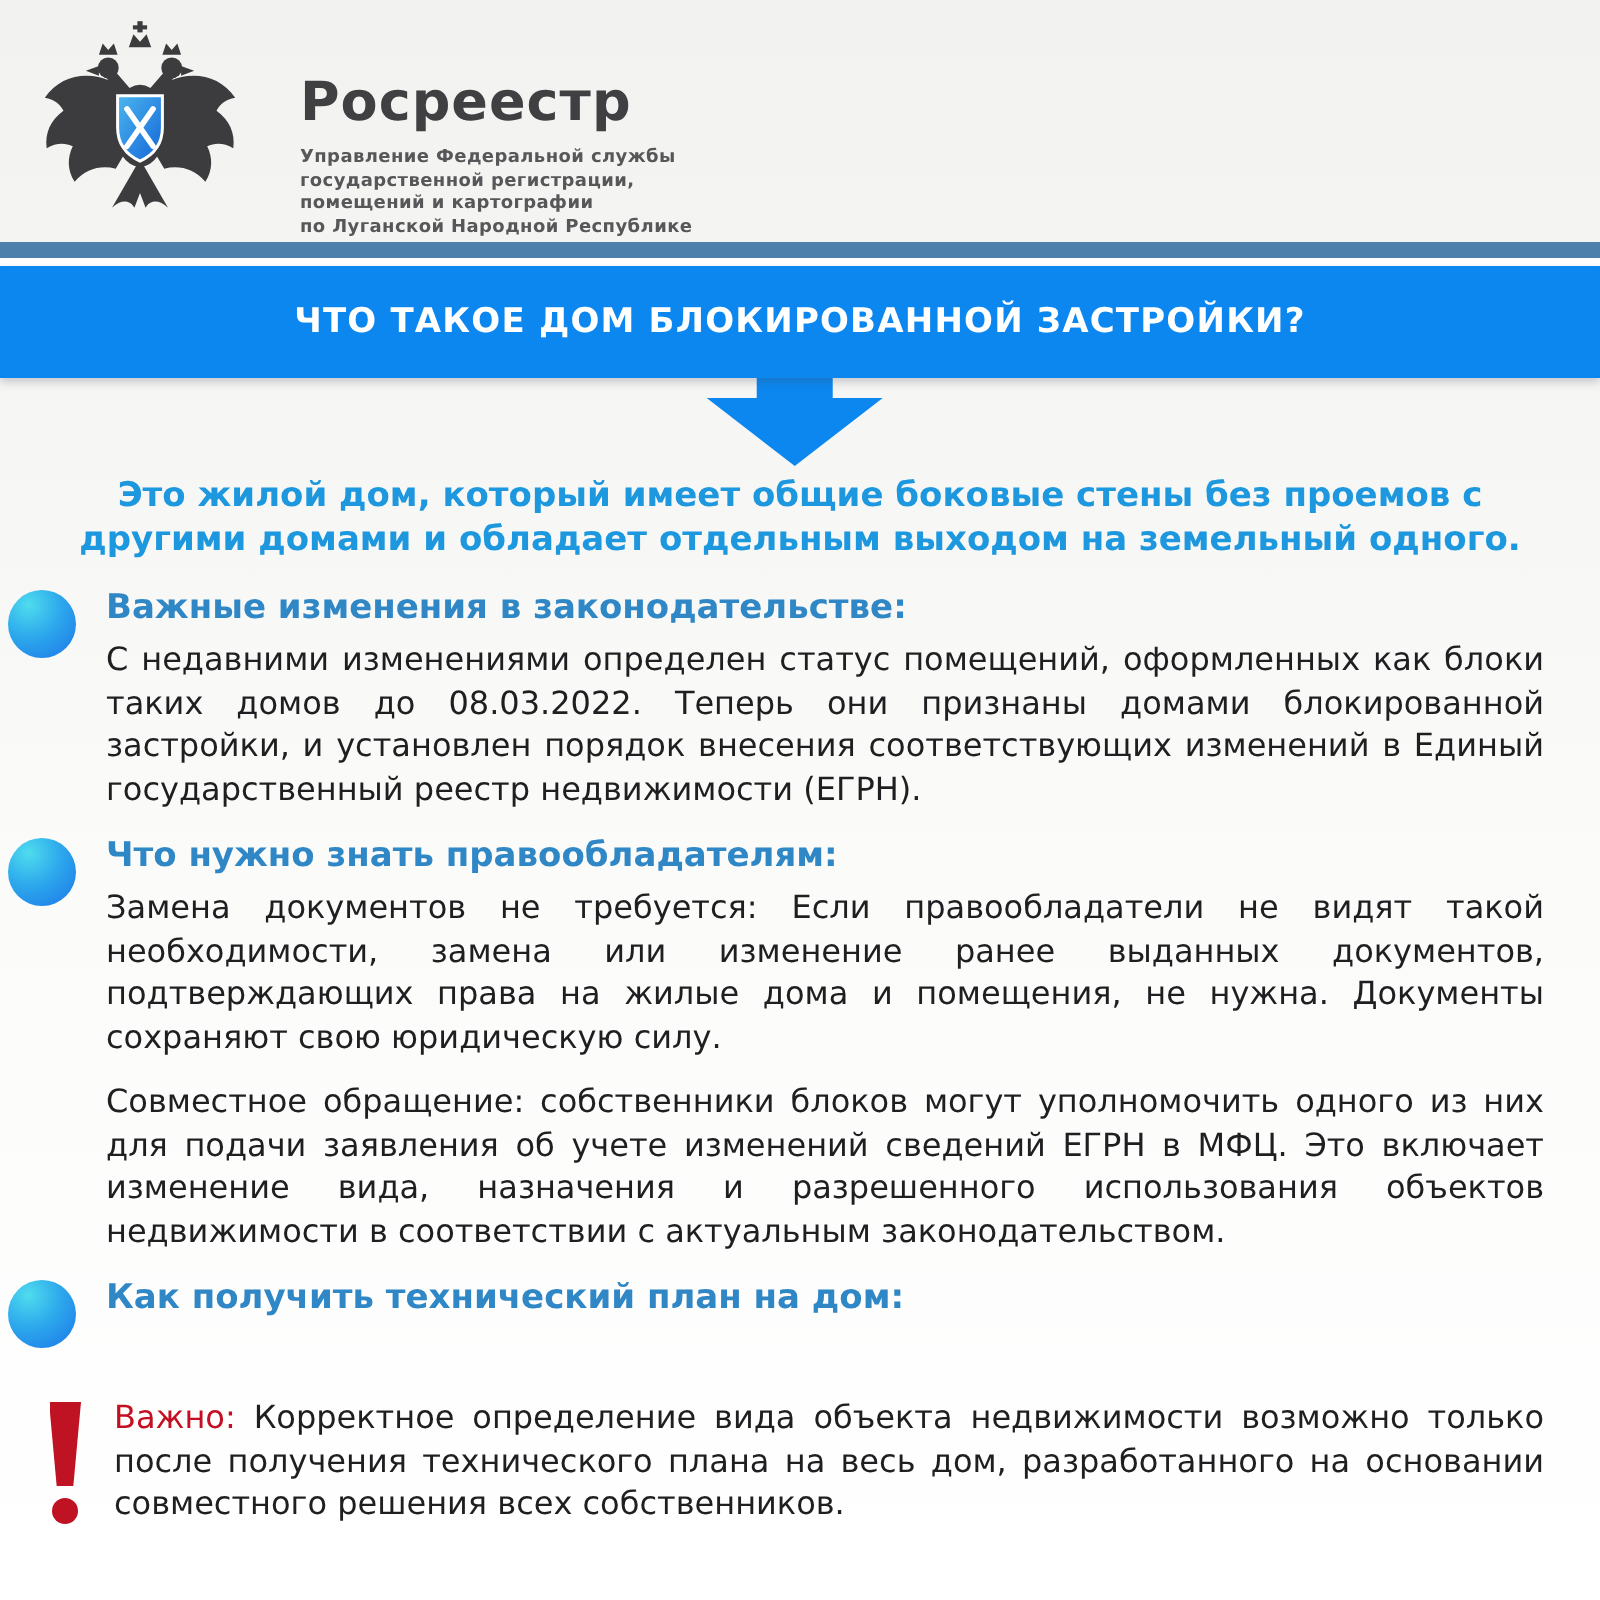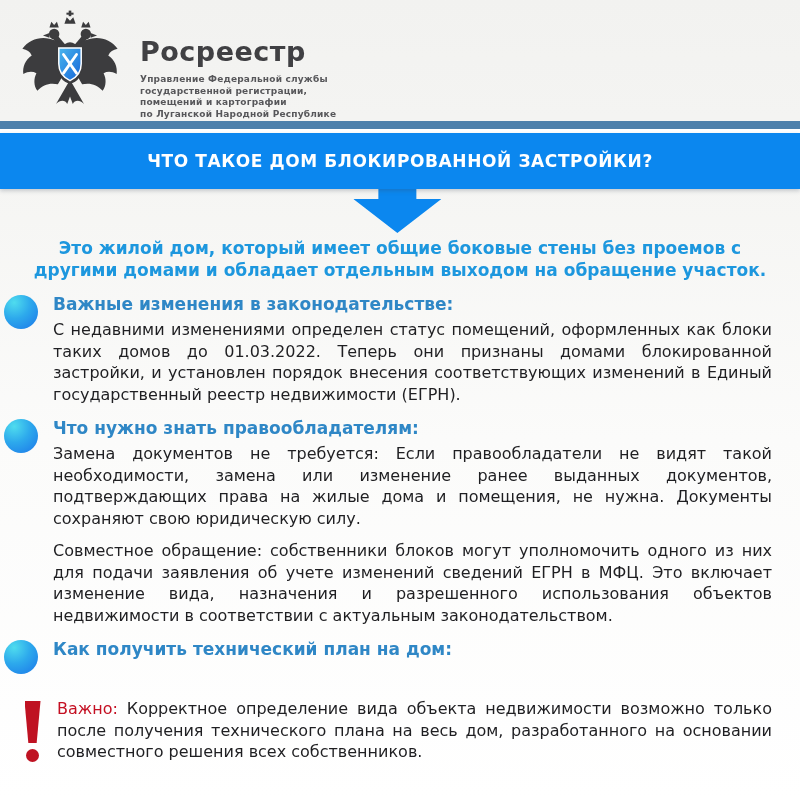--- a/index.html
+++ b/index.html
@@ -6,21 +6,21 @@
   html,body { width:800px; }
   body { font-family:"DejaVu Sans","Liberation Sans",sans-serif; }
   .page {
     width:800px; height:800px; overflow:hidden; position:relative;
     background:linear-gradient(180deg,#f2f2f0 0%,#f5f5f3 22%,#fbfbfa 55%,#ffffff 100%);
   }
 
   
   .header { height:121px; position:relative; }
   .logo-wrap { position:absolute; left:14px; top:5px; width:112px; height:112px; }
-  .brand-block { position:absolute; left:140px; top:36px; }
+  .brand-block { position:absolute; left:150px; top:36px; }
   .brand-title { font-size:27px; font-weight:bold; color:#404043; letter-spacing:.5px; }
   .dept { margin-top:7px; font-size:9px; font-weight:bold; color:#57575a; line-height:11.5px; letter-spacing:.2px; }
 
   
   .accent-strip { height:8px; background:#4d80ab; }
   .strip-gap { height:4px; background:#ffffff; }
   .banner {
     height:56px; background:#0b87ef; display:flex; align-items:center; justify-content:center;
     box-shadow:0 2px 4px rgba(60,70,90,.25); position:relative; z-index:2;
   }
@@ -122,31 +122,31 @@
   <div class="banner">
     <span class="banner-title">ЧТО ТАКОЕ ДОМ БЛОКИРОВАННОЙ ЗАСТРОЙКИ?</span>
   </div>
 
   <div class="arrow-row">
     <svg width="88" height="46" viewBox="0 0 88 46">
       <polygon points="25,0 63,0 63,11 88,11 44,45 0,11 25,11" fill="#0b87ef"></polygon>
     </svg>
   </div>
 
-  <div class="intro">Это жилой дом, который имеет общие боковые стены без проемов с другими домами и обладает отдельным выходом на обращение участок.</div>
+  <div class="intro">Это жилой дом, который имеет общие боковые стены без проемов с другими домами и обладает отдельным выходом на земельный одного.</div>
 
   <div class="content">
 
     <div class="section">
       <div>
           <div class="bullet"></div>
         </div>
       <div>
         <div class="sec-head">Важные изменения в законодательстве:</div>
-        <p>С недавними изменениями определен статус помещений, оформленных как блоки таких домов до 01.03.2022. Теперь они признаны домами блокированной застройки, и установлен порядок внесения соответствующих изменений в Единый государственный реестр недвижимости (ЕГРН).</p>
+        <p>С недавними изменениями определен статус помещений, оформленных как блоки таких домов до 08.03.2022. Теперь они признаны домами блокированной застройки, и установлен порядок внесения соответствующих изменений в Единый государственный реестр недвижимости (ЕГРН).</p>
       </div>
     </div>
 
     <div class="section">
       <div>
           <div class="bullet"></div>
         </div>
       <div>
         <div class="sec-head">Что нужно знать правообладателям:</div>
         <p>Замена документов не требуется: Если правообладатели не видят такой необходимости, замена или изменение ранее выданных документов, подтверждающих права на жилые дома и помещения, не нужна. Документы сохраняют свою юридическую силу.</p>

